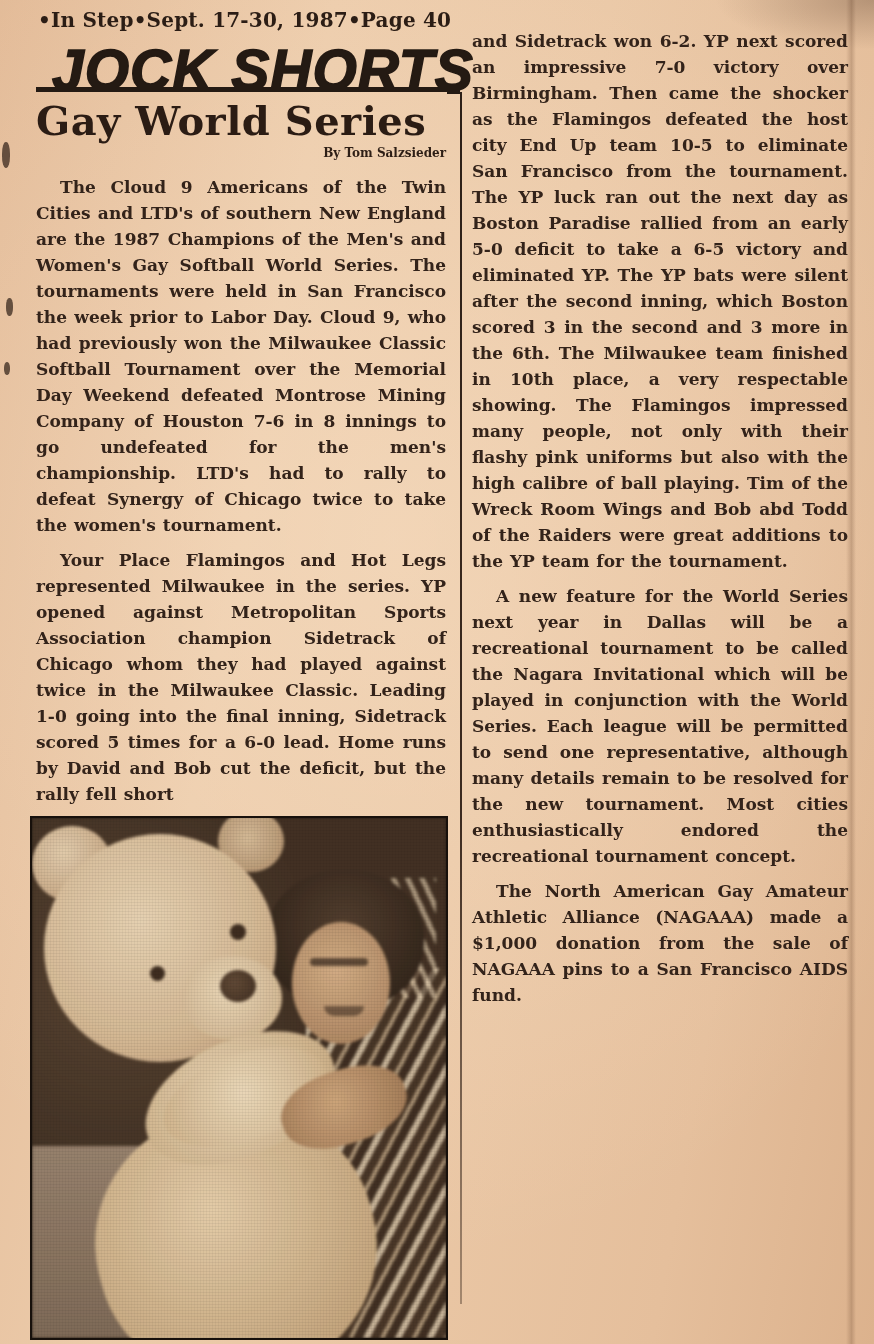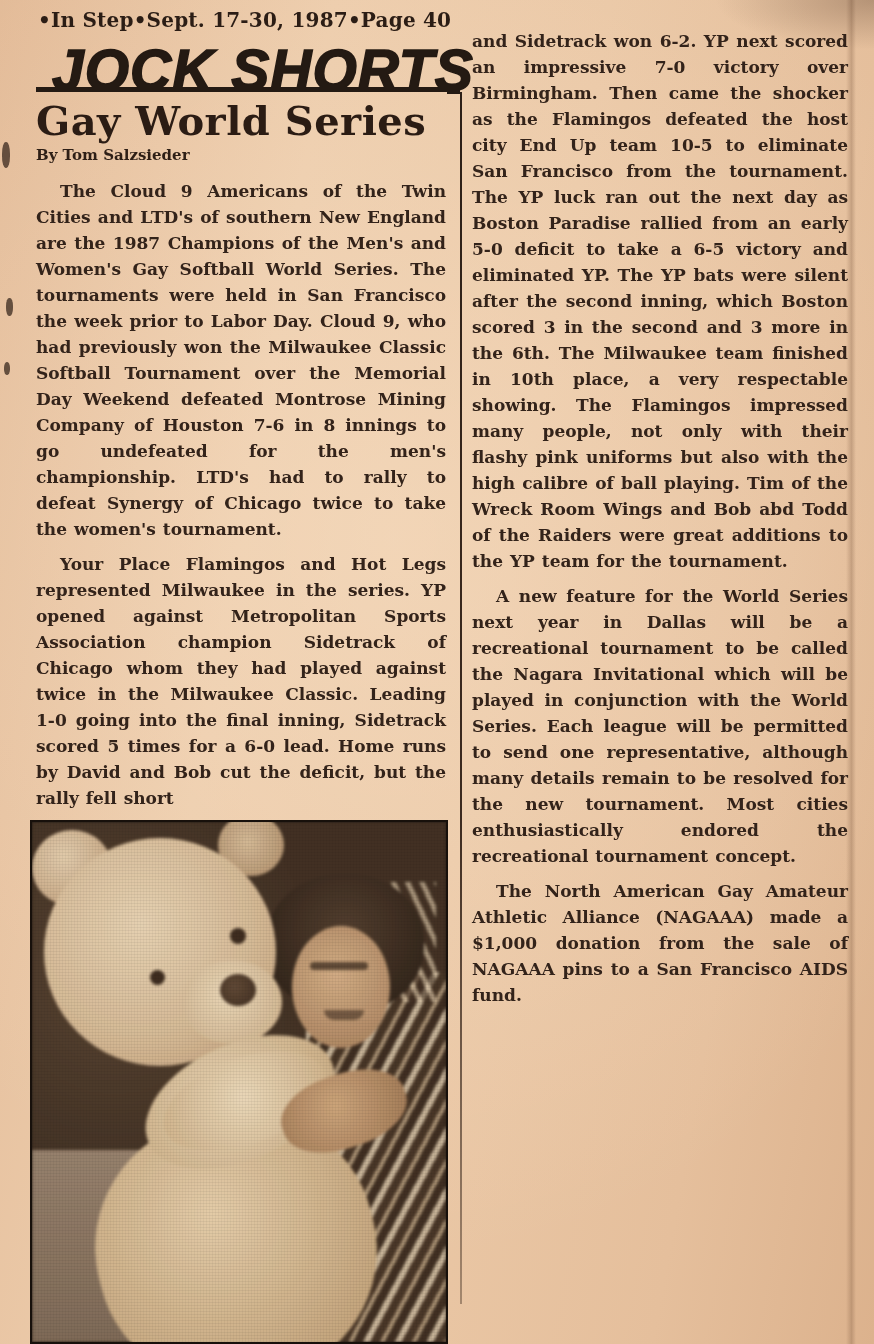--- a/index.html
+++ b/index.html
@@ -52,21 +52,21 @@
   .col{position:absolute;text-align:justify;font-weight:bold;color:#33231a;}
   .col p{margin:0 0 9px 0;font-size:17px;line-height:26px;word-spacing:1px;}
   .col p.indent{text-indent:24px;}
   .left-col{left:36px;top:100px;width:410px;}
   .right-col{left:472px;top:28px;width:376px;}
   .article-title{
     margin:0;text-align:left;font-size:40px;line-height:42px;color:#2b1c14;
     font-weight:bold;letter-spacing:.5px;
   }
   .byline{
-    margin:4px 0 14px 0;text-align:left;font-size:15px;font-weight:bold;color:#2e1f16;
+    margin:4px 0 14px 0;text-align:right;font-size:12px;font-weight:bold;color:#2e1f16;
   }
 
   
   .photo{
     position:relative;margin:2px 0 0 -6px;width:414px;height:520px;
     background:#251b14;border:2px solid #17100b;overflow:hidden;
   }
   .photo-art{position:absolute;inset:0;filter:blur(1.6px) contrast(.96);}
   .photo-art > div{position:absolute;}
   .ph-bg{inset:0;background:

